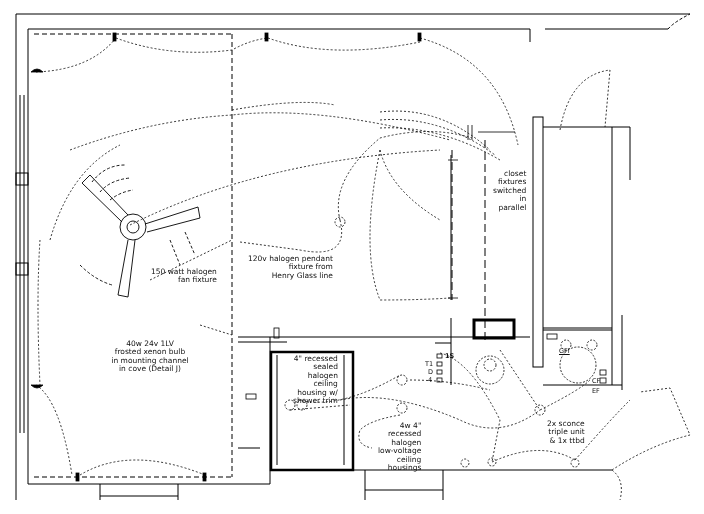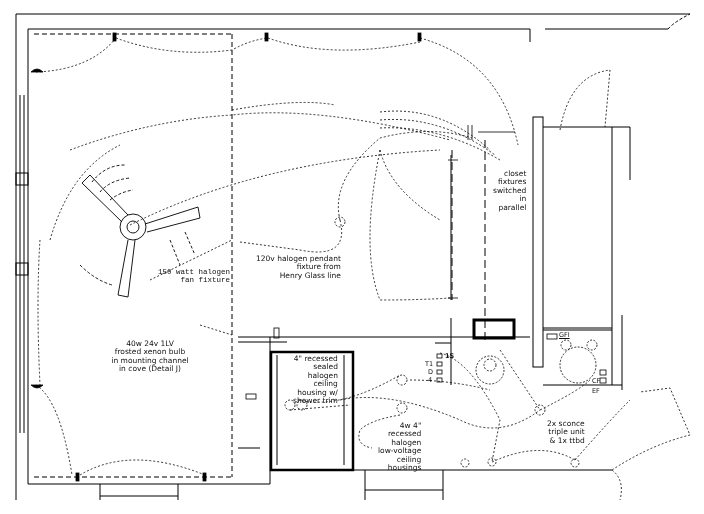--- a/index.html
+++ b/index.html
@@ -163,23 +163,23 @@
     <rect x="437" y="370" width="5" height="4"></rect>
     <rect x="437" y="378" width="5" height="4"></rect>
     <rect x="600" y="370" width="6" height="5"></rect>
     <rect x="600" y="378" width="6" height="5"></rect>
     <rect x="547" y="334" width="10" height="5"></rect>
     <rect x="274" y="328" width="5" height="10"></rect>
     <rect x="246" y="394" width="10" height="5"></rect>
   </g>
 </svg>
 
-<div class="ann" style="left:158px;top:268px;font-family:Liberation Mono, monospace;">150 watt halogen
+<div class="ann" style="left:151px;top:268px;">150 watt halogen
 fan fixture</div>
-<div class="ann" style="left:256px;top:255px;">120v halogen pendant
+<div class="ann" style="left:248px;top:255px;">120v halogen pendant
 fixture from
 Henry Glass line</div>
 <div class="ann right" style="left:105px;top:340px;width:90px;">40w 24v 1LV
 frosted xenon bulb
 in mounting channel
 in cove (Detail J)</div>
 <div class="ann" style="left:493px;top:170px;">closet
 fixtures
 switched
 in
@@ -197,15 +197,15 @@
 ceiling
 housings</div>
 <div class="ann" style="left:547px;top:420px;">2x sconce
 triple unit
 &amp; 1x ttbd</div>
 
 <div class="sw" style="left:445px;top:353px;font-weight:bold;">1S</div>
 <div class="sw" style="left:425px;top:361px;">T1</div>
 <div class="sw" style="left:428px;top:369px;">D</div>
 <div class="sw" style="left:428px;top:377px;">4</div>
-<div class="sw" style="left:559px;top:332px;text-decoration:underline;">GFI</div>
+<div class="sw" style="left:559px;top:348px;text-decoration:underline;">GFI</div>
 <div class="sw" style="left:592px;top:388px;">EF</div>
 <div class="sw" style="left:592px;top:378px;">CF</div>
 
 </body></html>

